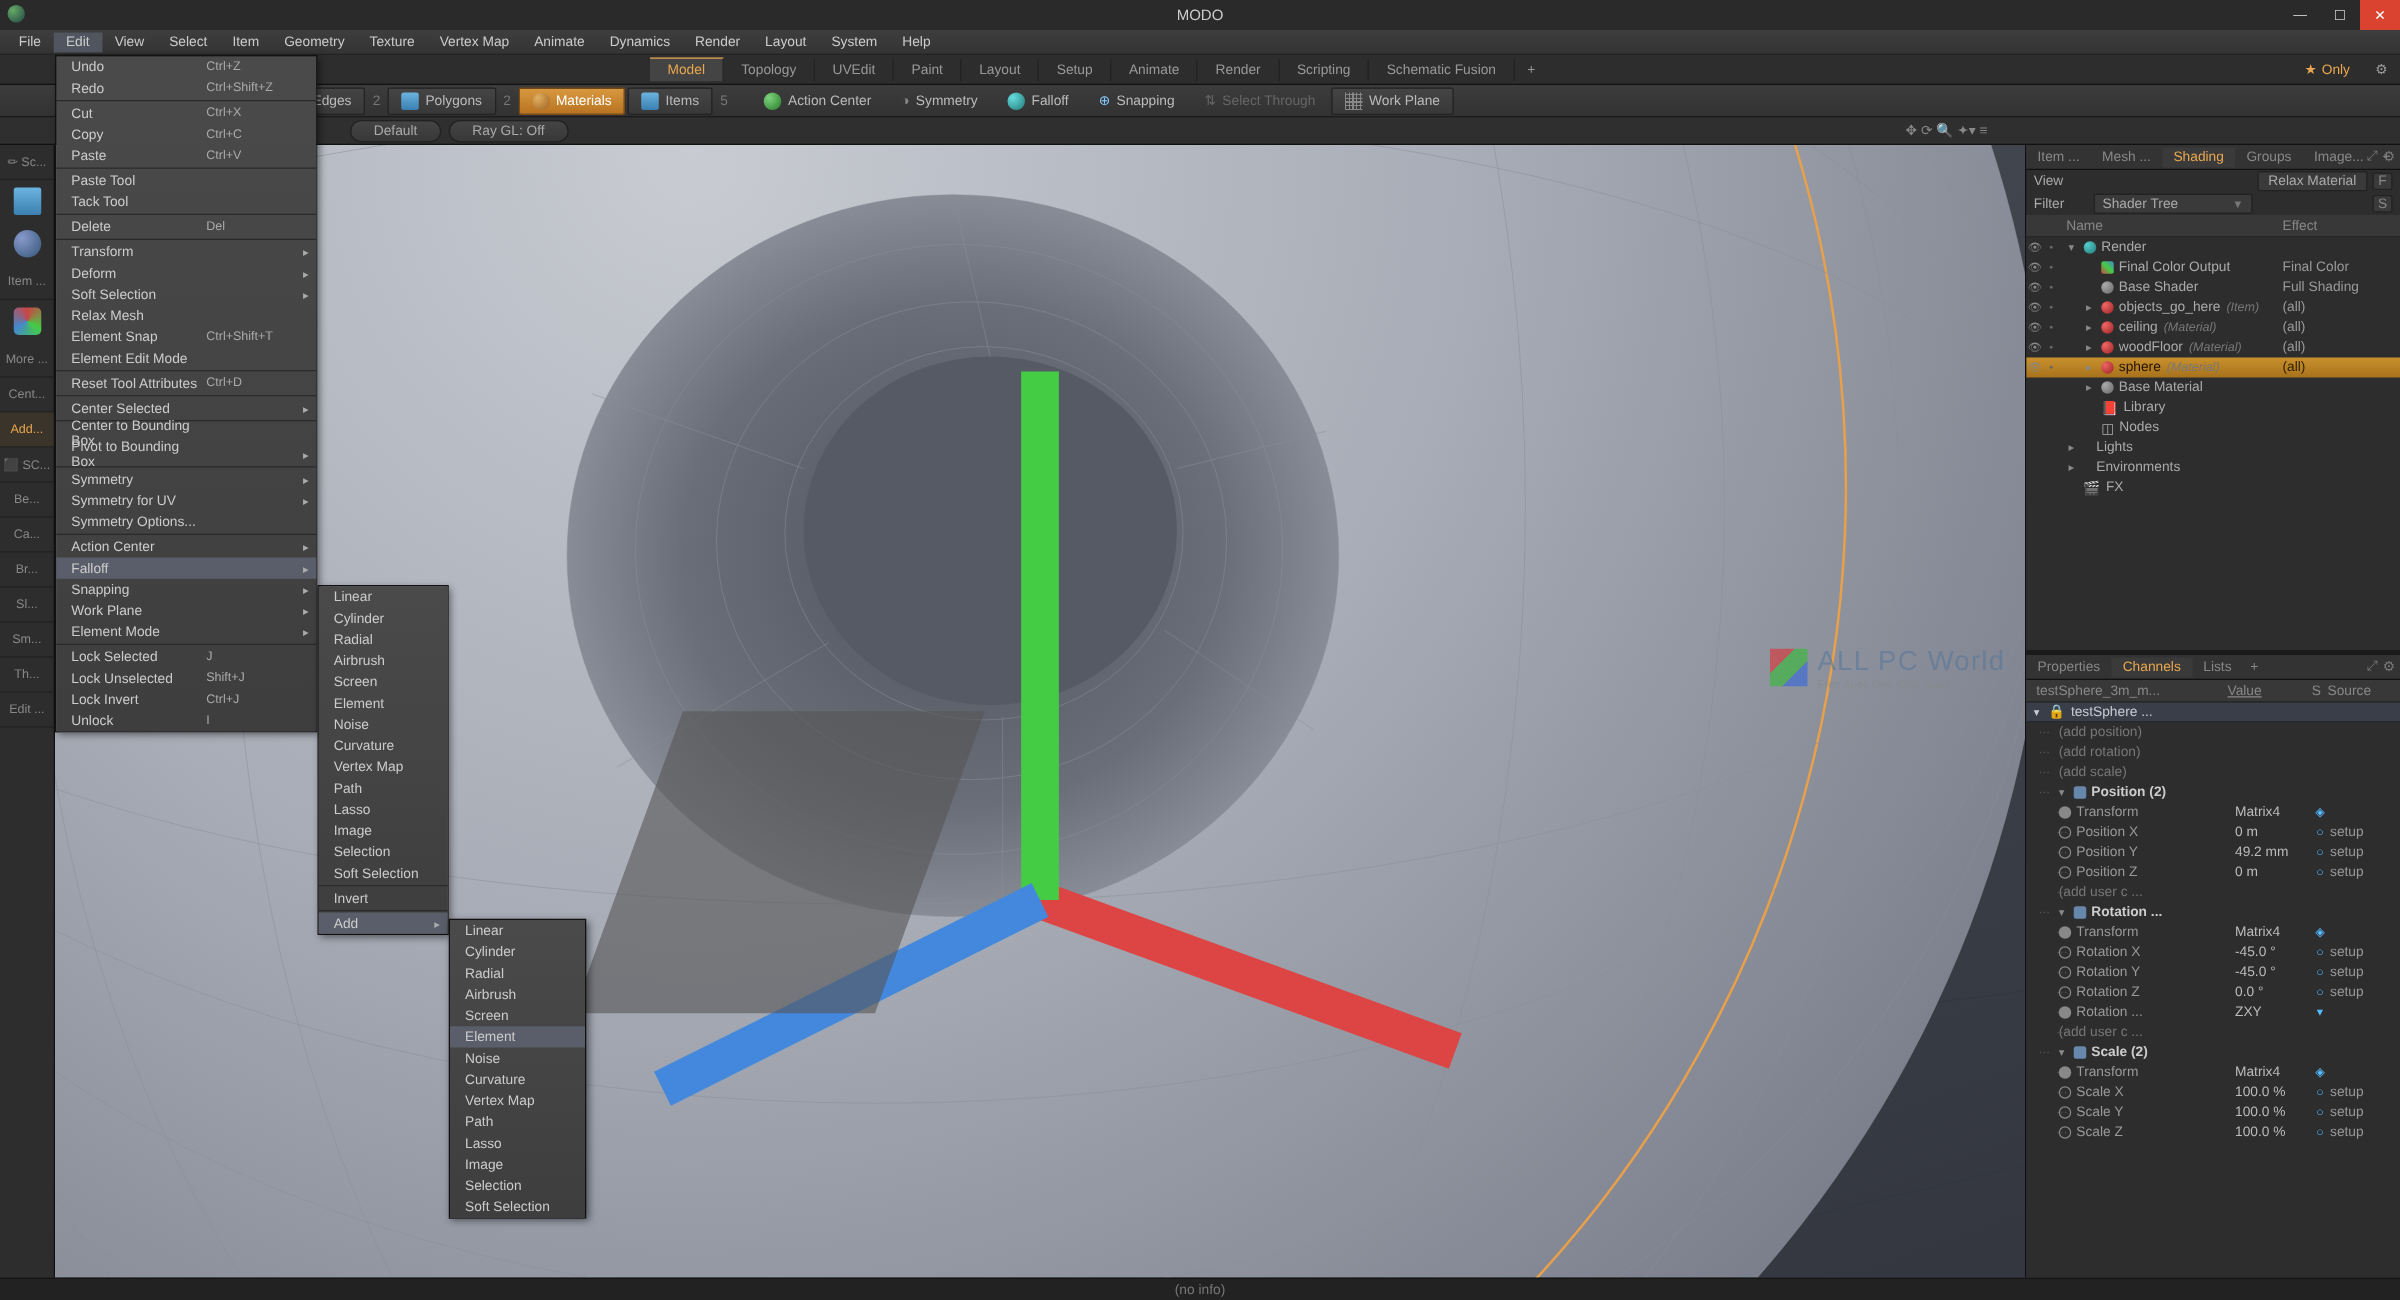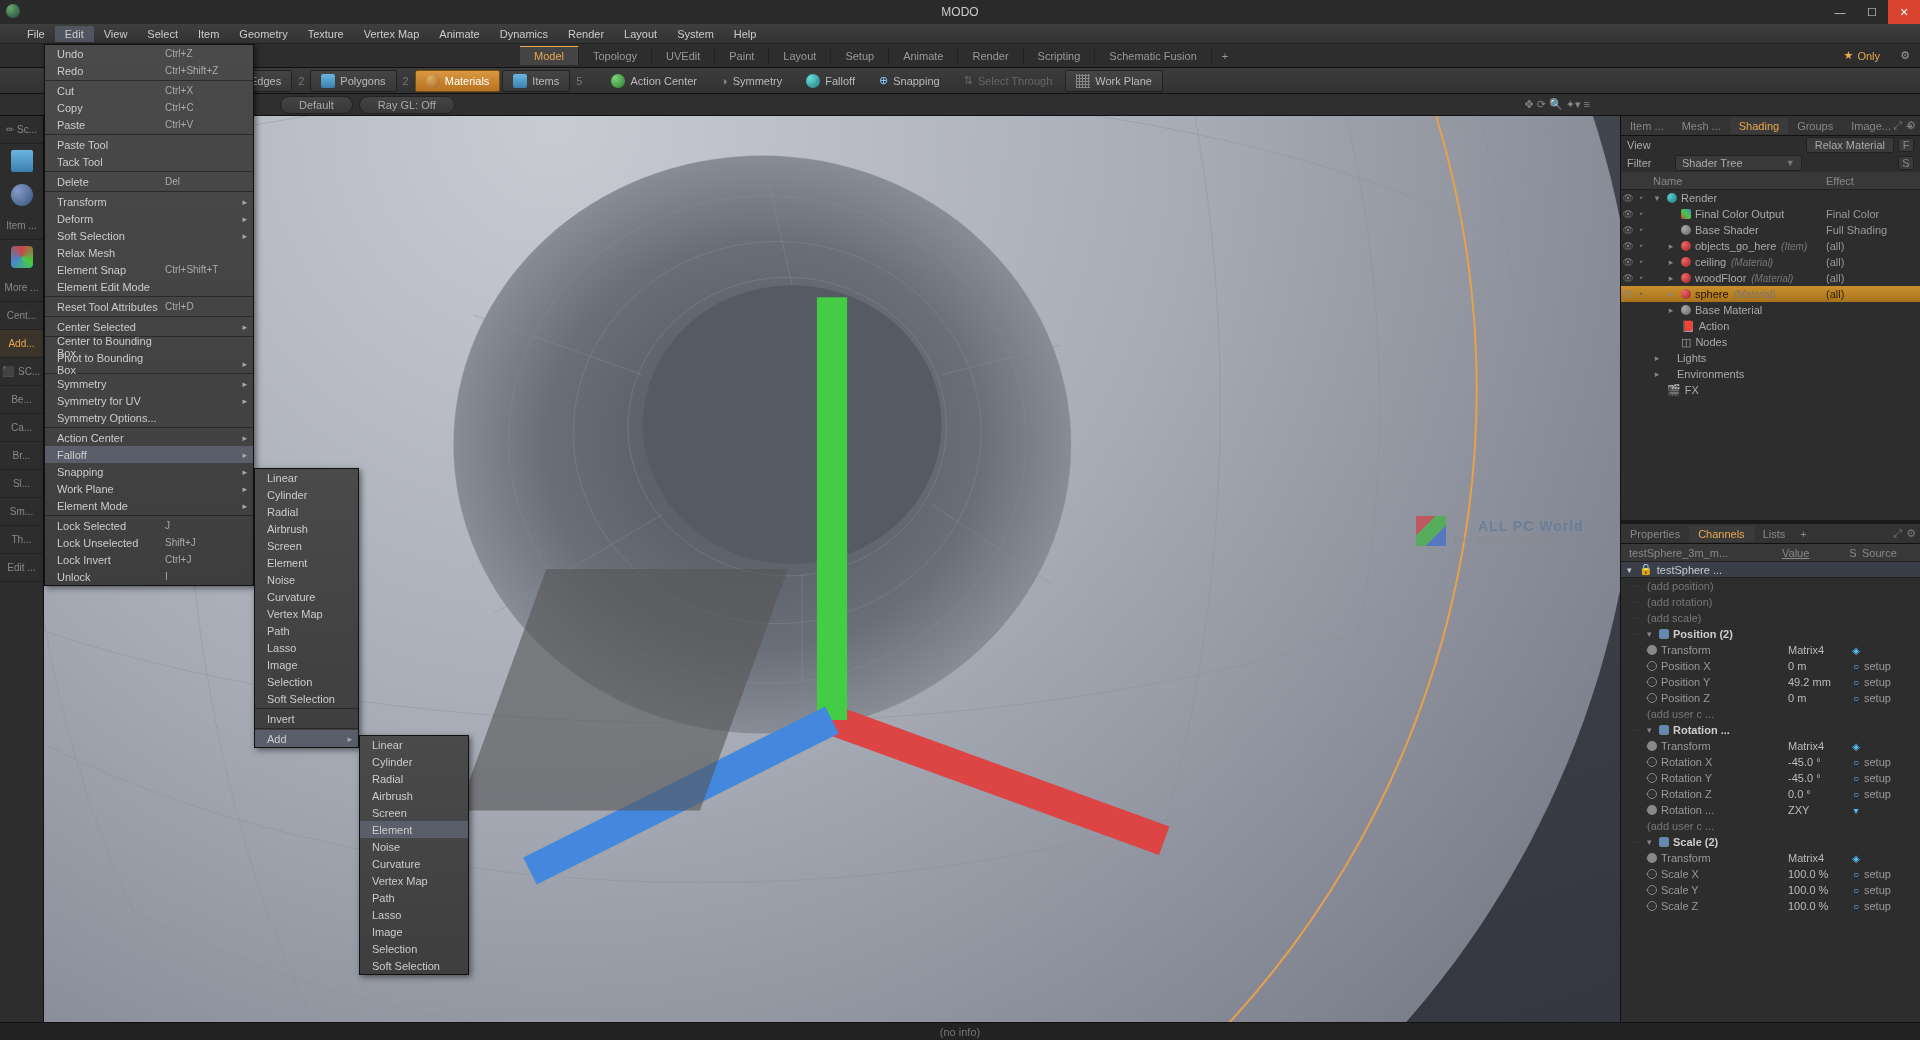--- a/index.html
+++ b/index.html
@@ -5,21 +5,21 @@
 * { margin: 0; padding: 0; box-sizing: border-box; font-family: "Segoe UI", Tahoma, sans-serif; font-size: 11px; user-select: none; }
 body { background: #3a3a3a; color: #aaa; overflow: hidden; width: 1920px; height: 1040px; }
 .titlebar { height: 24px; background: #2a2a2a; display: flex; align-items: center; justify-content: center; position: relative; }
 .titlebar .title { color: #ccc; font-size: 12px; }
 .titlebar .winbtns { position: absolute; right: 0; top: 0; display: flex; height: 24px; }
 .titlebar .winbtn { width: 32px; display: flex; align-items: center; justify-content: center; color: #ccc; }
 .titlebar .winbtn.min { background: #2a2a2a; }
 .titlebar .winbtn.max { background: #2a2a2a; }
 .titlebar .winbtn.close { background: #d9432f; color: #fff; }
 .titlebar .appicon { position: absolute; left: 6px; top: 4px; width: 14px; height: 14px; border-radius: 50%; background: radial-gradient(circle at 30% 30%, #6a6, #244); }
-.menubar { height: 20px; background: linear-gradient(#3e3e3e,#333); display: flex; align-items: center; padding-left: 17px; border-bottom: 1px solid #222; }
+.menubar { height: 20px; background: linear-gradient(#3e3e3e,#333); display: flex; align-items: center; padding-left: 5px; border-bottom: 1px solid #222; }
 .menubar .mi { padding: 2px 10px; color: #ccc; cursor: default; }
 .menubar .mi.active { background: #505560; }
 .tabbar { height: 24px; background: #2d2d2d; display: flex; align-items: center; padding-left: 520px; border-bottom: 1px solid #111; position: relative; }
 .tabbar .tab { padding: 3px 14px; color: #999; border-right: 1px solid #222; }
 .tabbar .tab.active { background: #444; color: #e8a74f; border-top: 1px solid #e8a74f; }
 .tabbar .only { position: absolute; right: 40px; color: #e8a74f; display: flex; align-items: center; gap: 4px; }
 .tabbar .only .star { color: #e8a74f; }
 .tabbar .gear { position: absolute; right: 10px; color: #999; }
 .tabbar .plus { padding: 3px 10px; color: #999; }
 .toolbar2 { height: 26px; background: linear-gradient(#3c3c3c,#323232); display: flex; align-items: center; padding: 0 220px 0 220px; gap: 2px; border-bottom: 1px solid #111; }
@@ -40,21 +40,21 @@
 .leftcol { width: 44px; background: #2d2d2d; display: flex; flex-direction: column; border-right: 1px solid #111; }
 .leftcol .lb { height: 28px; display: flex; align-items: center; justify-content: center; font-size: 10px; color: #888; border-bottom: 1px solid #222; }
 .leftcol .lbico { height: 34px; display: flex; align-items: center; justify-content: center; }
 .leftcol .lbico .bigico { width: 22px; height: 22px; }
 .viewport { flex: 1; position: relative; background: linear-gradient(160deg, #4a4e57 0%, #3e424a 50%, #343740 100%); overflow: hidden; }
 .viewport svg { position: absolute; inset: 0; width: 100%; height: 100%; }
 .ov-br { position: absolute; right: 14px; bottom: 10px; text-align: right; color: #c8a860; line-height: 1.5; font-size: 11px; }
 .ov-br .dim { color: #9b8760; }
 .watermark { position: absolute; right: 4px; top: 400px; width: 200px; text-align: left; opacity: 0.6; display:flex; gap:8px; align-items:center;}
 .watermark .wcube { width:30px;height:30px; background: linear-gradient(135deg,#d33 0 33%,#3b3 33% 66%,#36d 66%);}
-.watermark .wt1 { font-size:14px; color:#59779a; letter-spacing:1px; font-weight:700;margin-left:24px;}
+.watermark .wt1 { font-size:22px; color:#59779a; letter-spacing:1px; font-weight:400;}
 .watermark .wt2 { font-size:9px; color:#888;}
 .axiswidget { position: absolute; left: 210px; bottom: 8px; width: 60px; height: 60px; }
 .rightcol { width: 300px; background: #2d2d2d; display: flex; flex-direction: column; border-left: 1px solid #111; }
 .panel-tabs { height: 20px; background: #333; display: flex; align-items: center; border-bottom: 1px solid #111; font-size: 10px; position: relative; }
 .panel-tabs .pt { padding: 2px 9px; color: #888; }
 .panel-tabs .pt.active { color: #e8a74f; background: #3a3a3a; }
 .panel-tabs .plus { padding: 2px 6px; color: #888; }
 .panel-tabs .ricons { position: absolute; right: 4px; color: #777; display:flex; gap:4px;}
 .row { display: flex; align-items: center; height: 18px; padding: 0 6px; gap: 4px; }
 .row .lbl { color: #aaa; width: 44px; }
@@ -417,21 +417,21 @@
           <span class="orb gray"></span>
           <span class="nm">Base Material</span>
           <span class="eff"></span>
         </div>
         <div class="trow">
           <span class="eye"></span>
           <span class="dot"></span>
           <span class="indent" style="width:18px"></span>
           <span class="exp"></span>
           <span style="margin:0 4px">📕</span>
-          <span class="nm">Action</span>
+          <span class="nm">Library</span>
           <span class="eff"></span>
         </div>
         <div class="trow">
           <span class="eye"></span>
           <span class="dot"></span>
           <span class="indent" style="width:18px"></span>
           <span class="exp"></span>
           <span style="margin:0 4px">◫</span>
           <span class="nm">Nodes</span>
           <span class="eff"></span>

